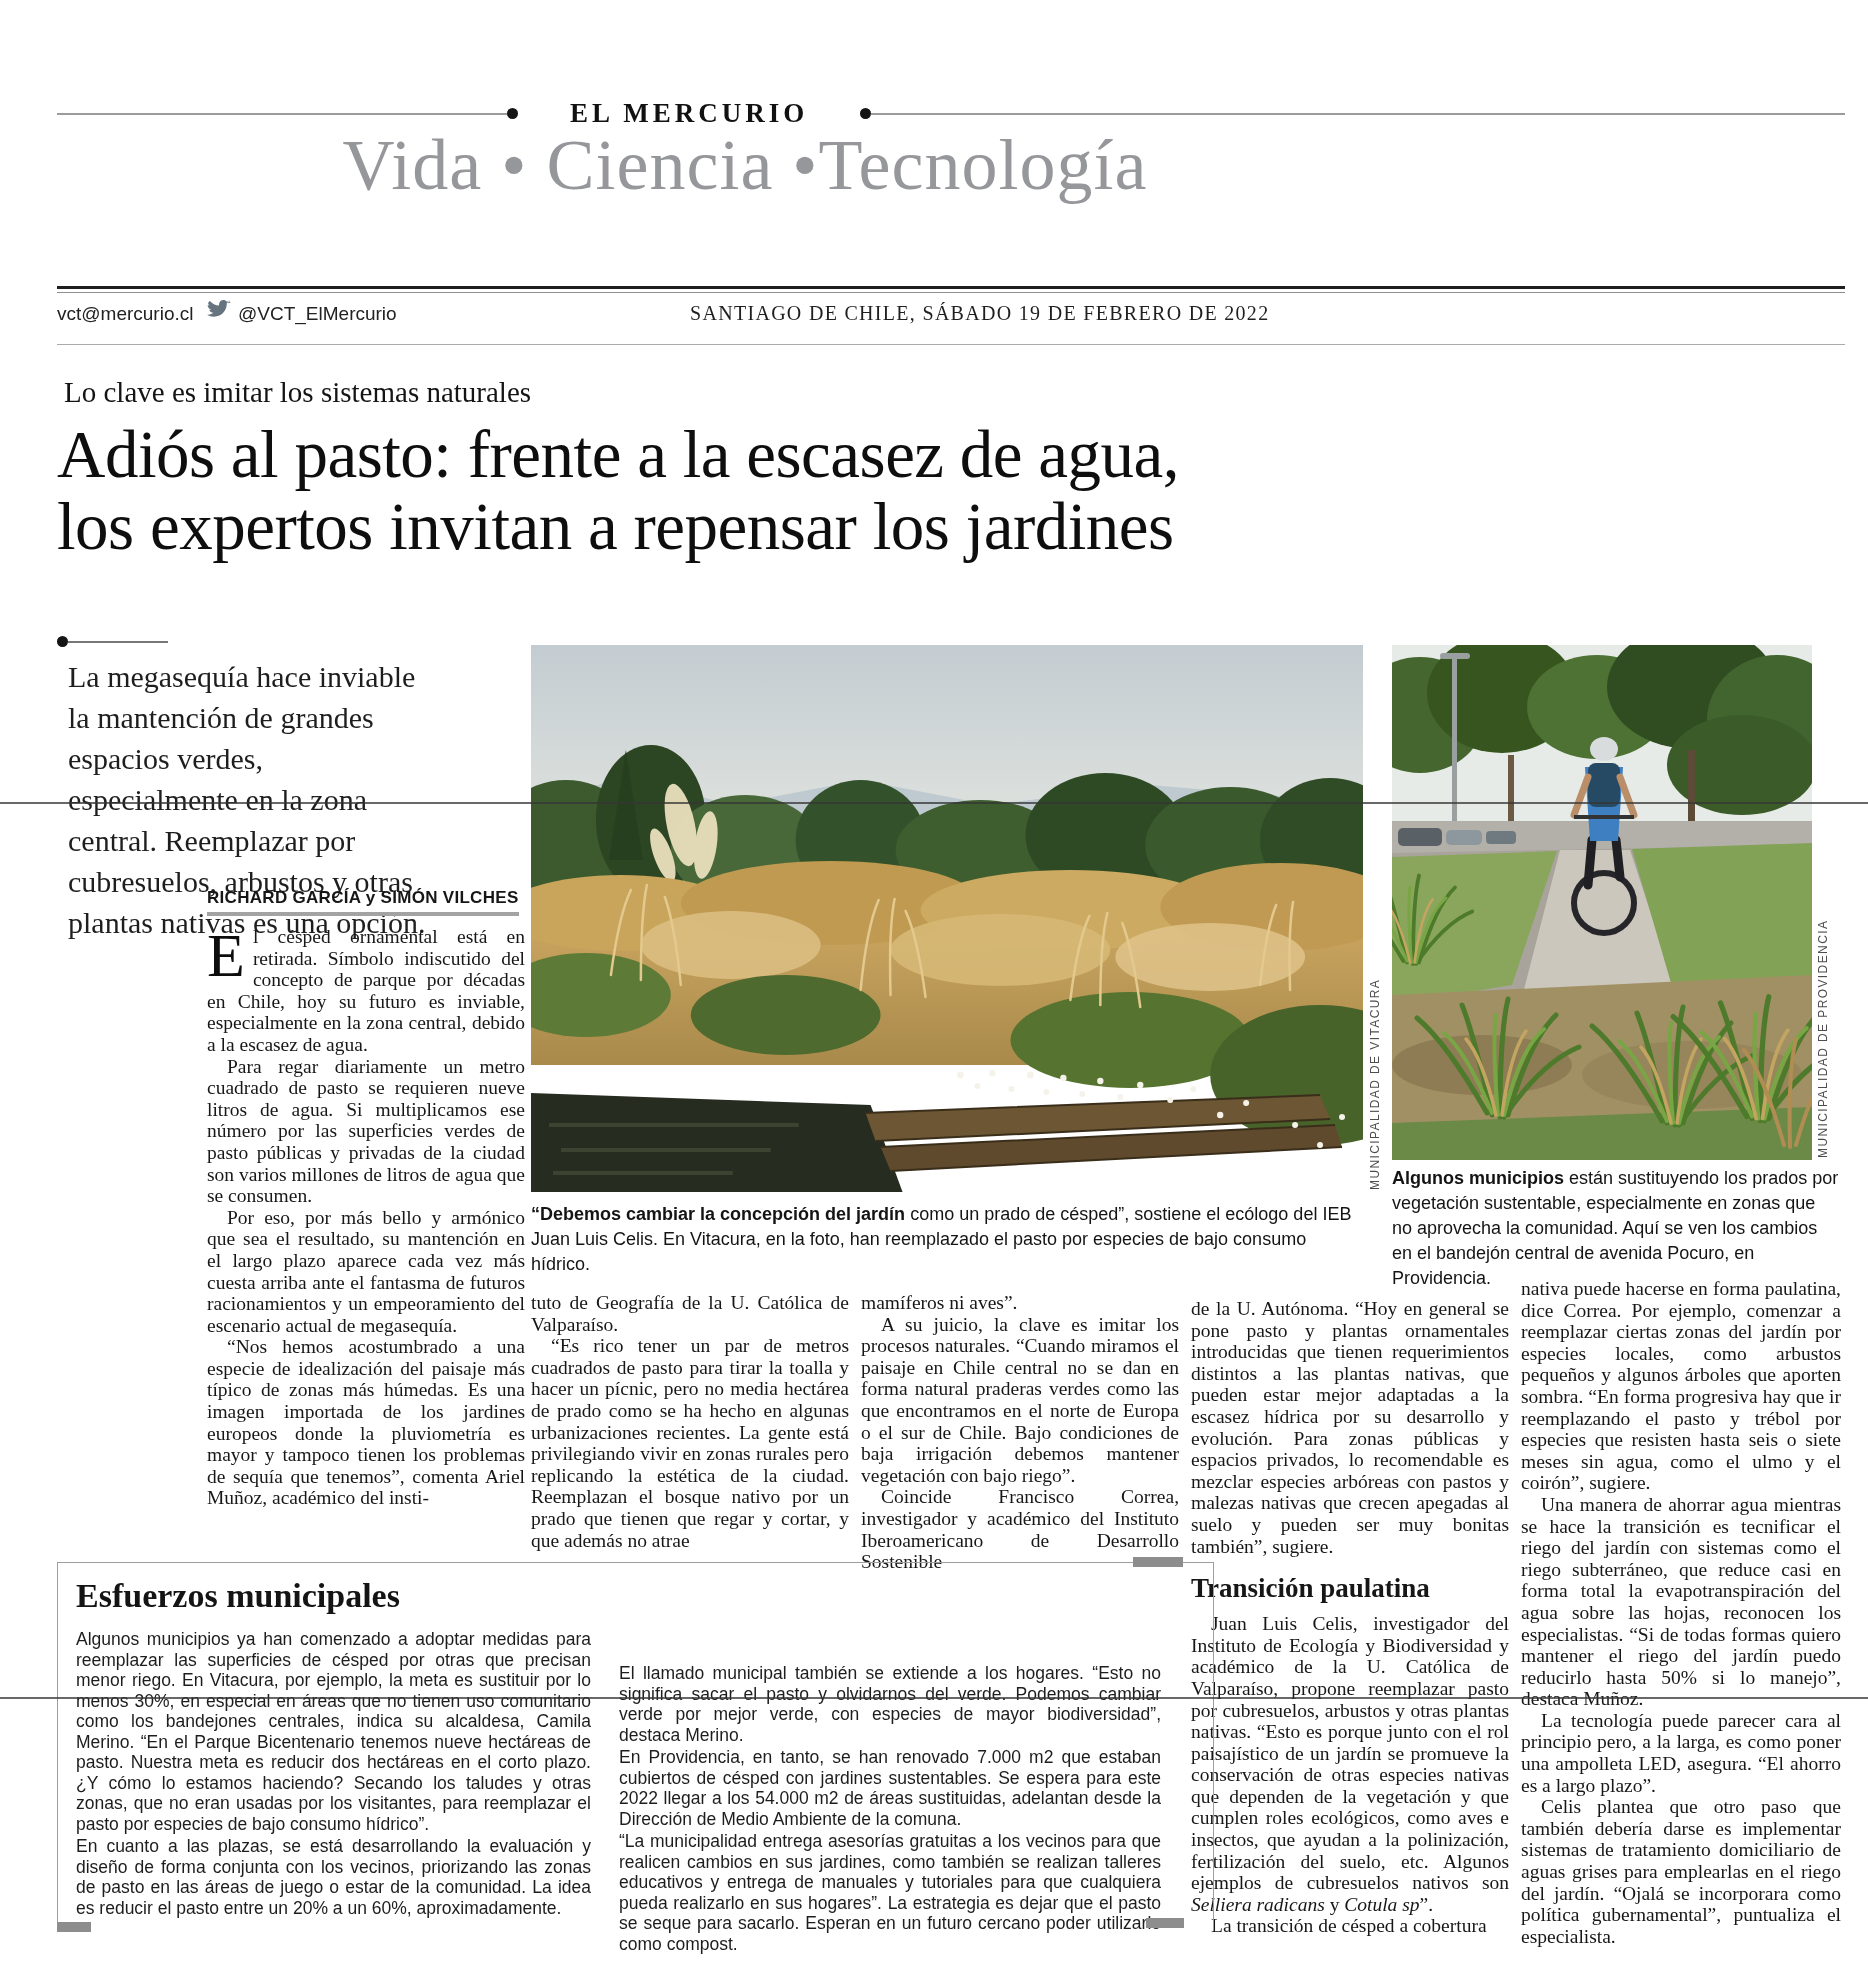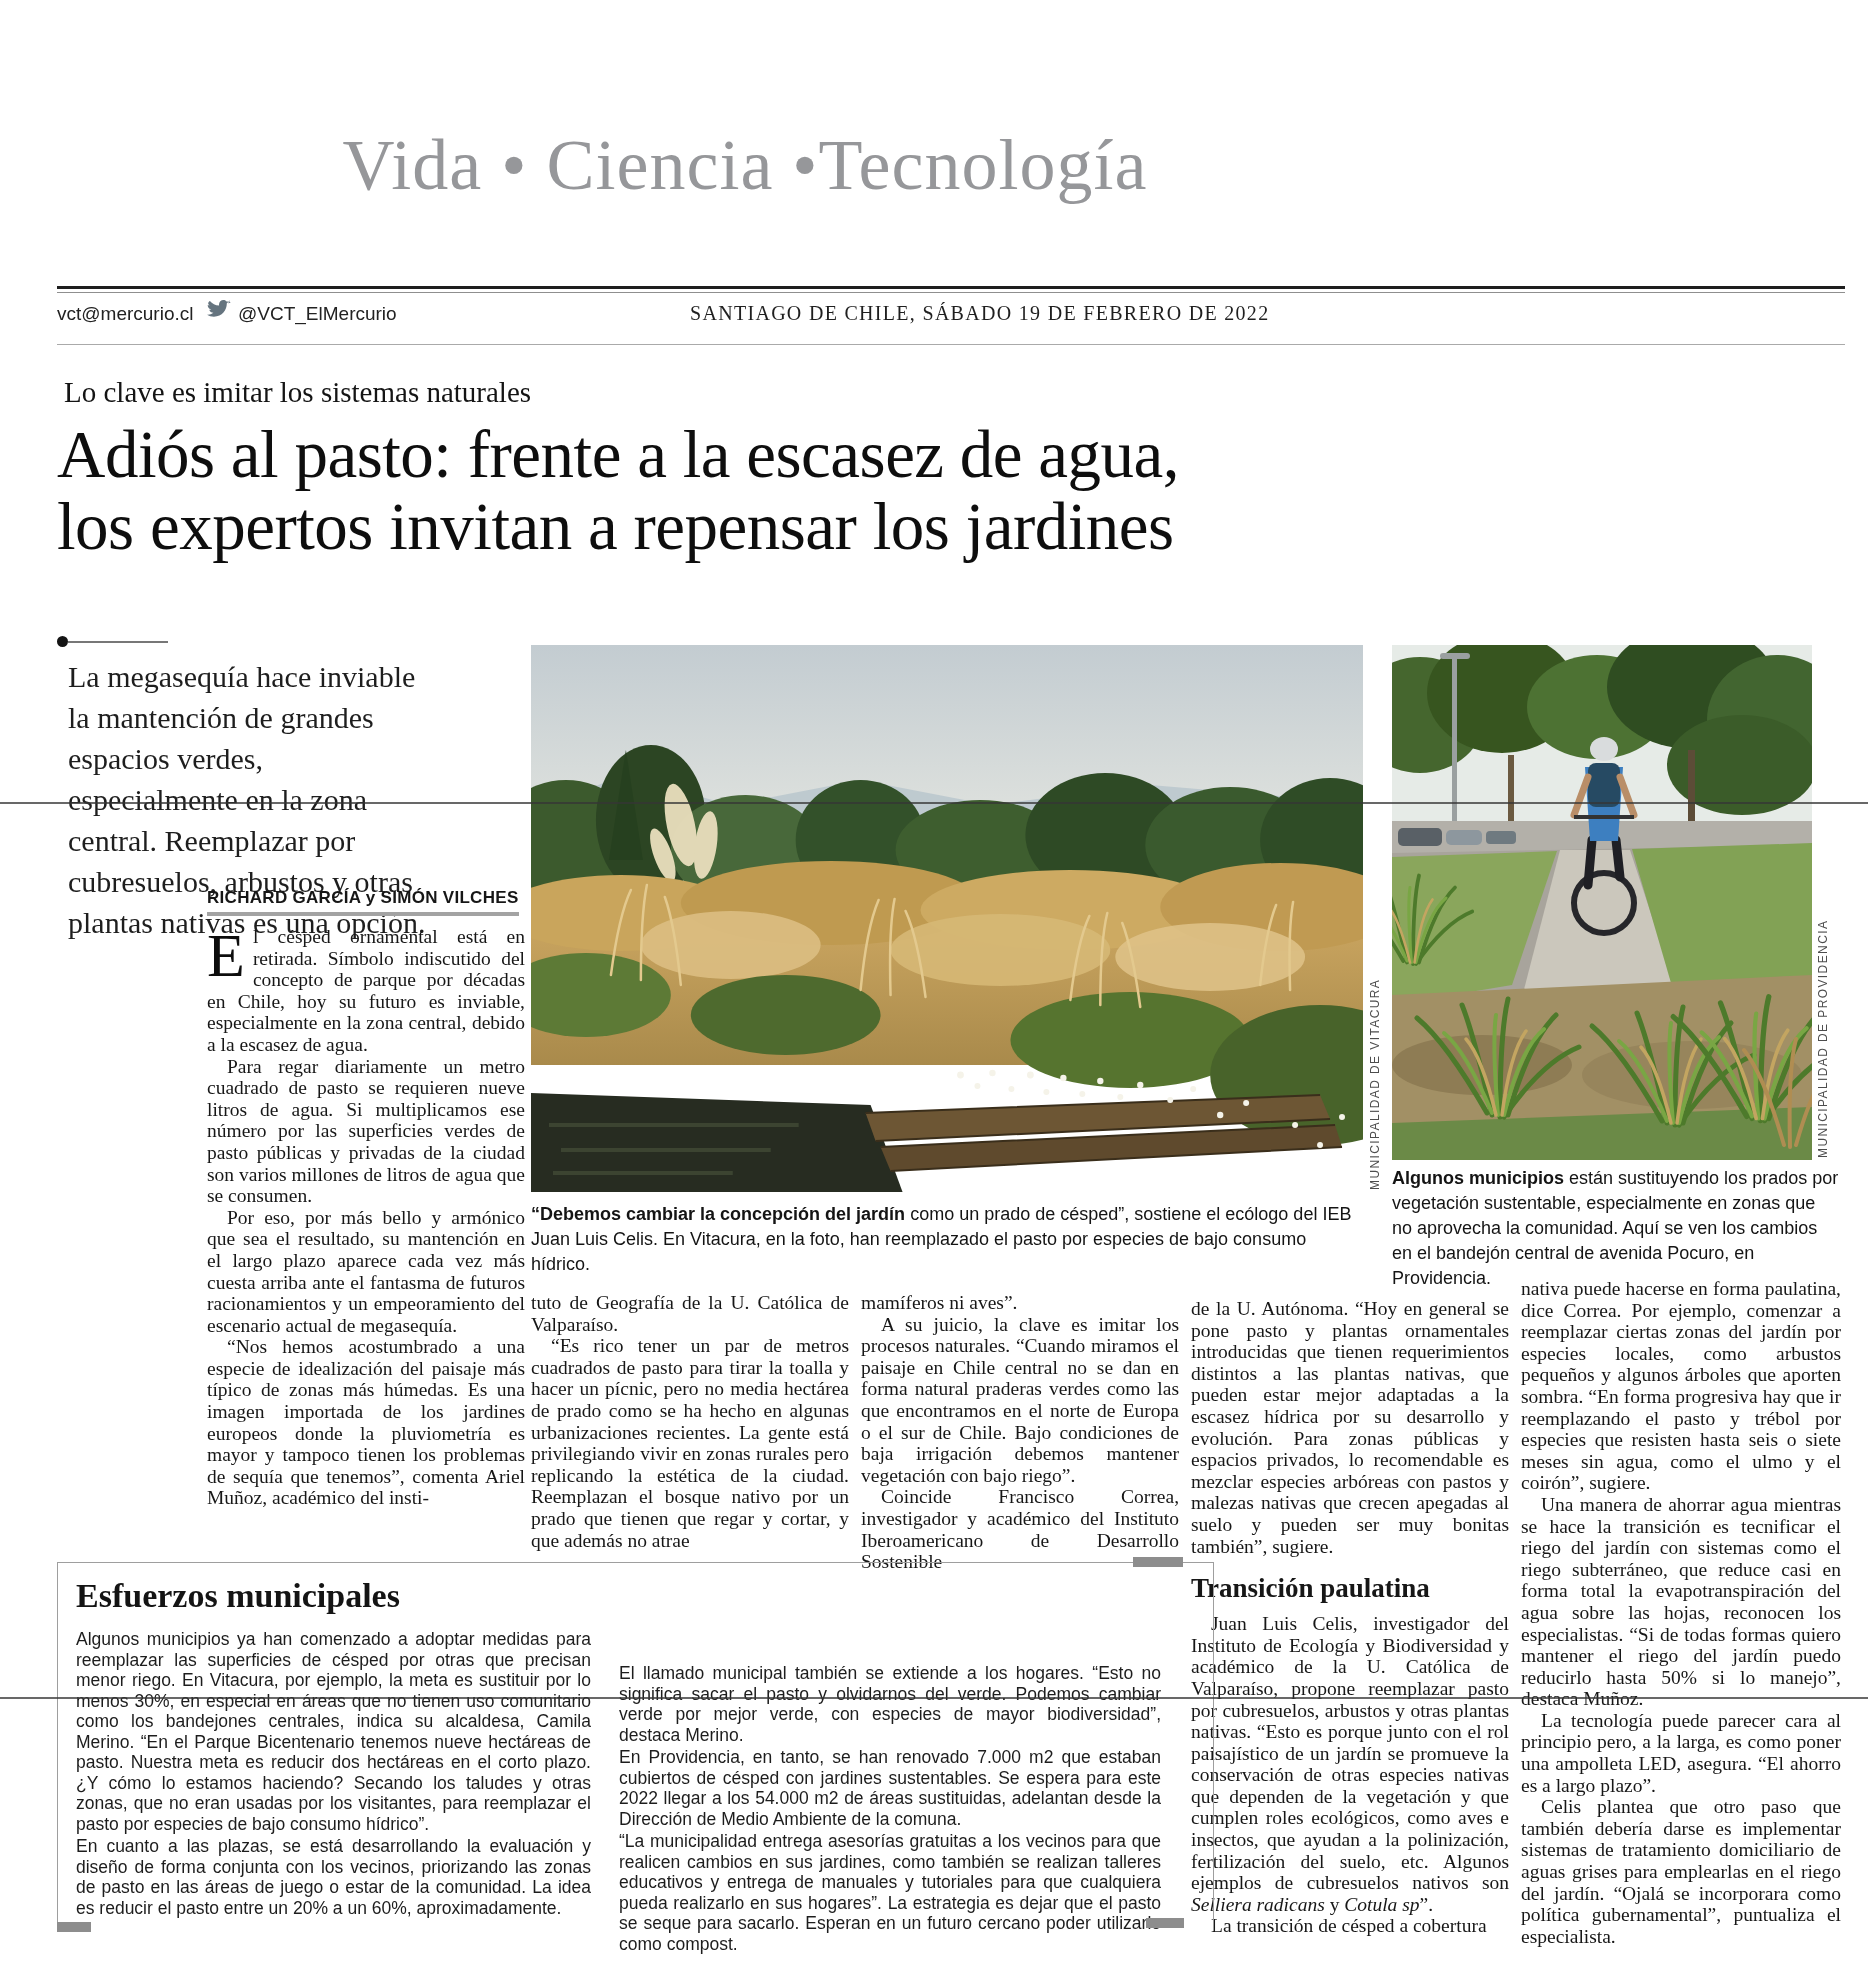--- a/index.html
+++ b/index.html
@@ -47,20 +47,29 @@
   .boxcol p{margin:0 0 2px 0;}
   .tick{position:absolute;background:#8d8d8d;}
 
   .scanline{position:absolute;left:0;width:1868px;height:2px;background:#363636;opacity:.75;z-index:60;}
 </style>
 </head>
 <body>
 
 <div id="page">
 
+  <div class="abs brand-row" style="left:57px;top:98px;width:1788px;">
+    <div class="hrule" style="flex:0 0 450px;"></div>
+    <div class="bdot"></div>
+    <div style="flex:0 0 52px;"></div>
+    <div class="brand">EL MERCURIO</div>
+    <div style="flex:0 0 52px;"></div>
+    <div class="bdot"></div>
+    <div class="hrule" style="flex:1;"></div>
+  </div>
 
   <div class="abs section-title" style="left:57px;top:124px;width:1376px;">Vida • Ciencia •Tecnología</div>
 
   <div class="abs rule-thick" style="left:57px;top:286px;width:1788px;"></div>
   <div class="abs rule-thin" style="left:57px;top:292px;width:1788px;"></div>
 
   <div class="abs meta-sans" style="left:57px;top:303px;">vct@mercurio.cl</div>
   <span class="abs" style="left:207px;top:300px;">
     <svg width="24" height="20" viewBox="0 0 24 20">
       <path fill="#65747f" d="M23.6 2.4c-.9.4-1.8.6-2.7.8.9-.6 1.7-1.5 2-2.6-.9.5-1.9.9-3 1.1C19 .7 17.8.1 16.5.1c-2.5 0-4.5 2-4.5 4.5 0 .4 0 .7.1 1C8.4 5.4 5.1 3.7 2.9 1 .5 2.4.9 4.3 2.7 5.6c-.7 0-1.4-.2-2-.5v.1c0 2.2 1.5 4 3.6 4.4-.4.1-.8.2-1.2.2-.3 0-.6 0-.9-.1.6 1.8 2.2 3.1 4.2 3.1-1.5 1.2-3.5 1.9-5.6 1.9H0c2 1.3 4.4 2 6.9 2 8.3 0 12.9-6.9 12.9-12.9v-.6c.9-.6 1.6-1.4 2.2-2.2z"></path>

